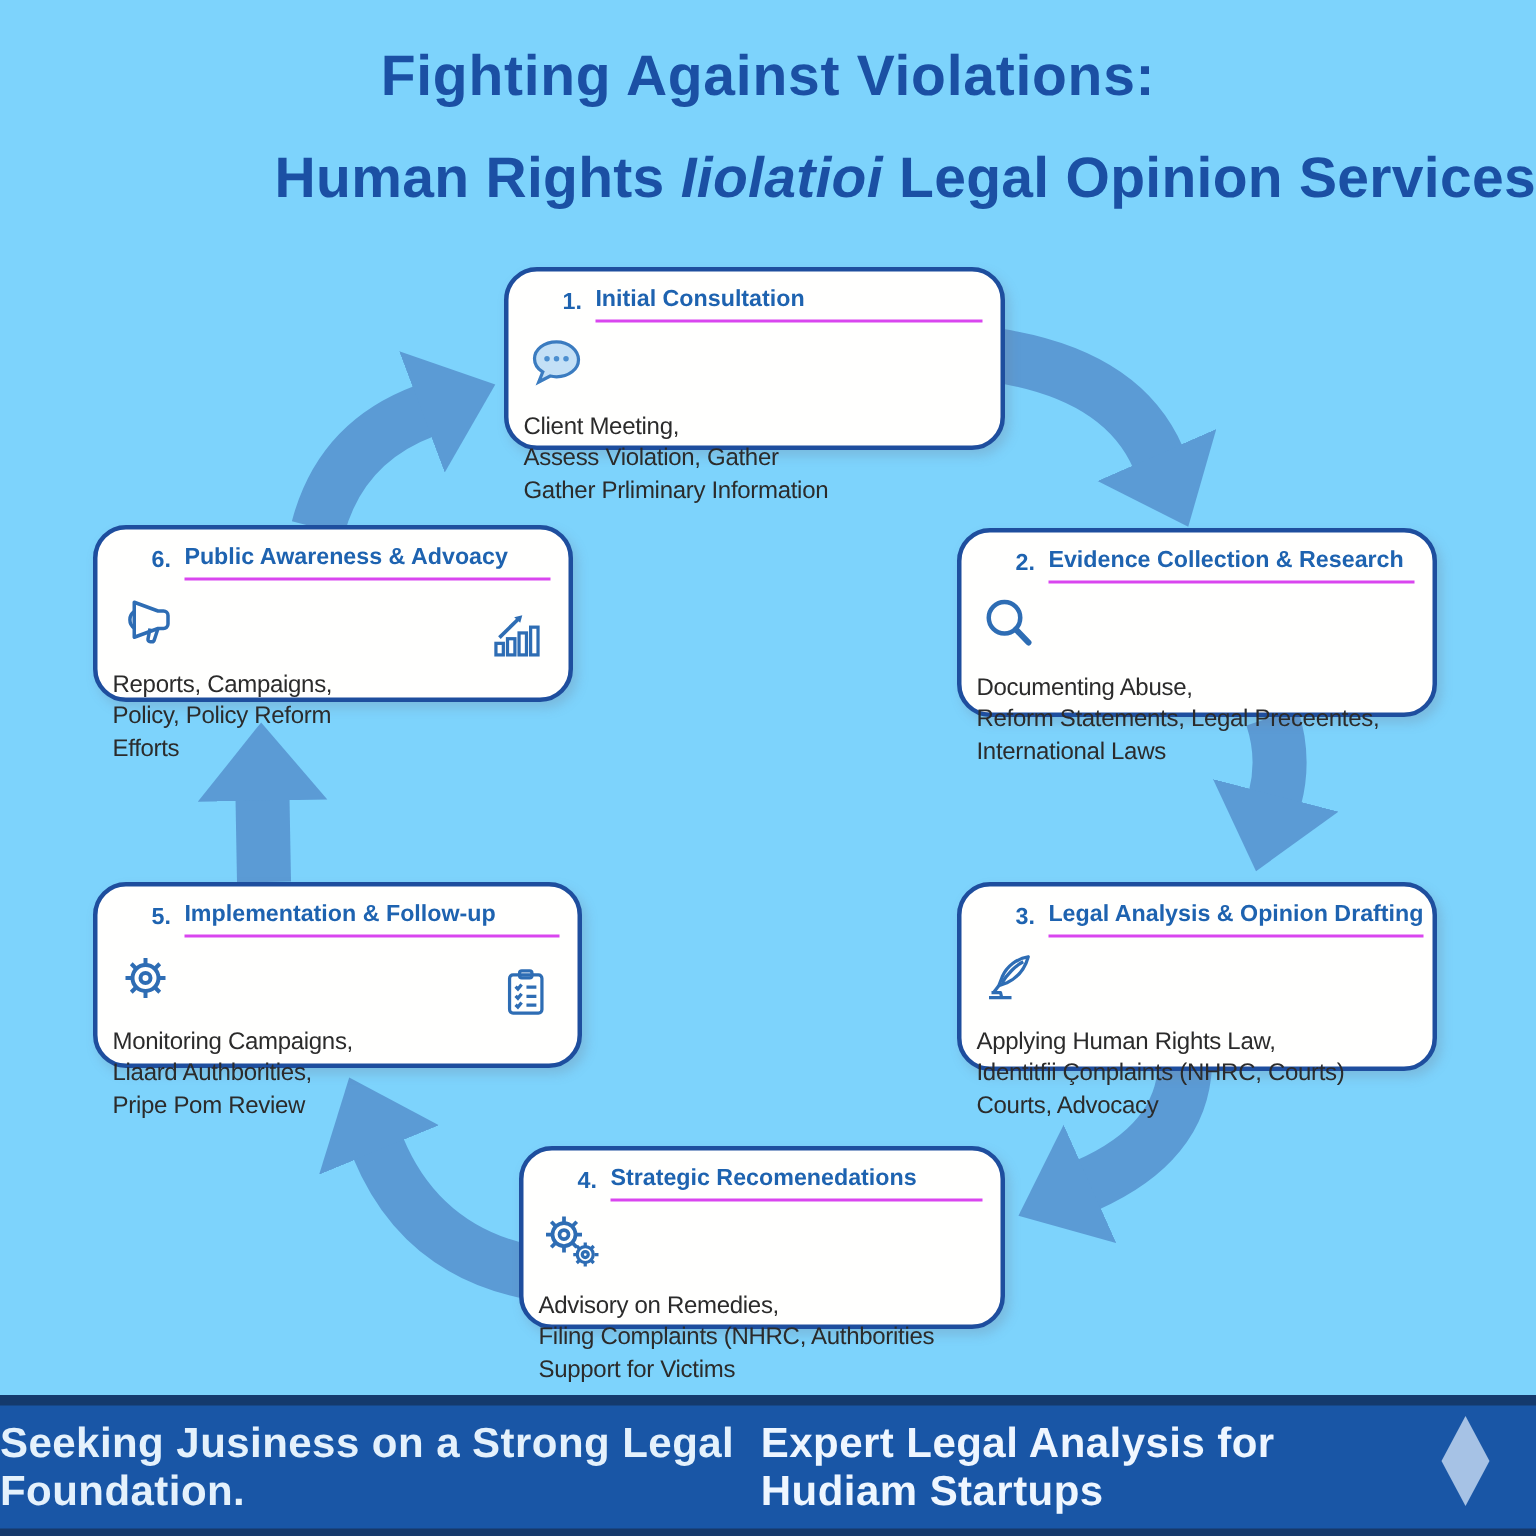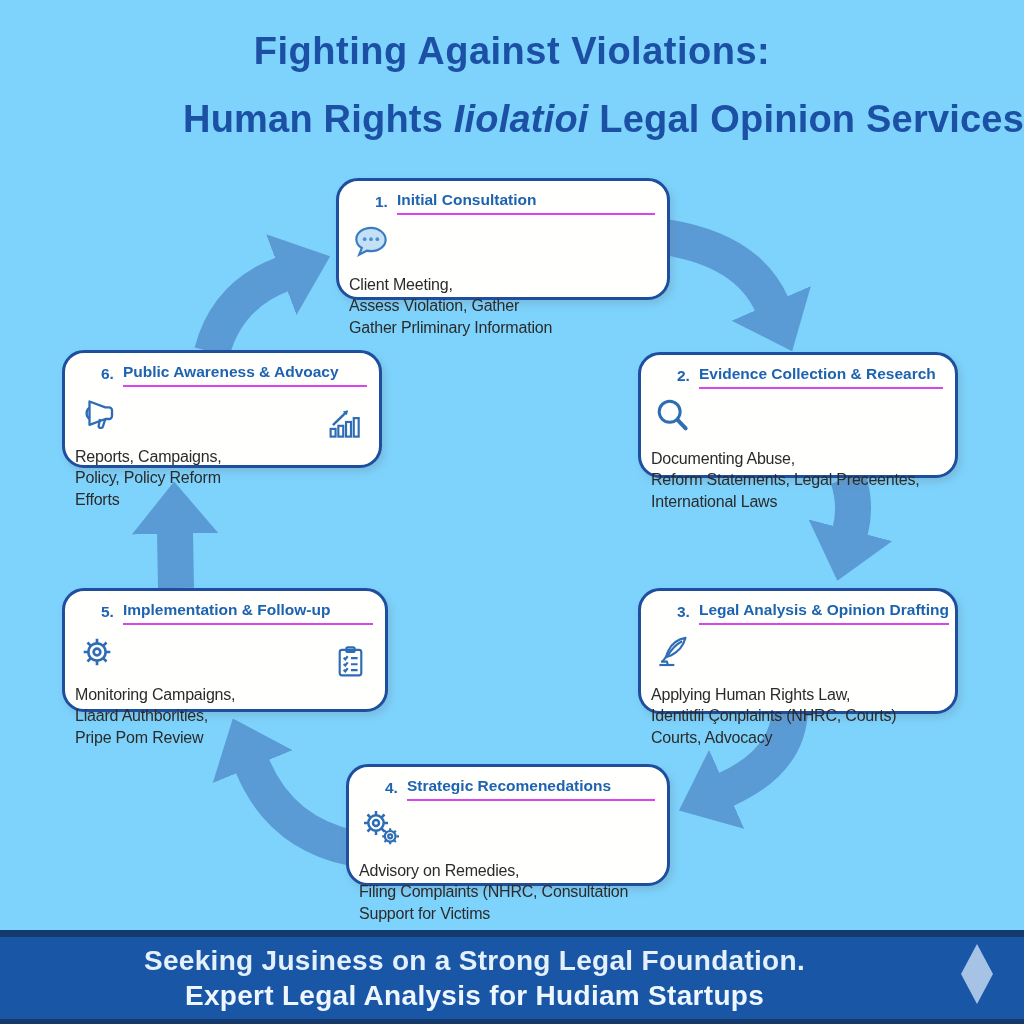--- a/index.html
+++ b/index.html
@@ -34,21 +34,21 @@
   .step-icon svg { width:40px; height:40px; }
   .step-text { font-size:16px; line-height:1.33; color:#2b2b2b; white-space:pre; letter-spacing:-.2px; }
   .step-icon-right { position:absolute; right:16px; top:52px; }
   .step-icon-right svg { width:37px; height:37px; }
 
   
   .footer {
     position:absolute; left:0; top:930px; width:1024px; height:94px;
     background:#1956a6; box-sizing:border-box;
     border-top:7px solid #143a6d; border-bottom:5px solid #16396b;
-    display:flex; flex-direction:column; justify-content:center; align-items:center;
+    display:flex; flex-direction:row; justify-content:center; align-items:center;
     gap:3px; padding-right:75px;
   }
   .footer-line1 { color:#e4f1fc; font-size:28px; font-weight:bold; letter-spacing:.3px; }
   .footer-line2 { color:#eef6ff; font-size:28px; font-weight:bold; letter-spacing:.3px; }
   .footer-diamond { position:absolute; right:26px; top:7px; }
 </style>
 </head>
 <body>
 
 <div class="canvas">
@@ -145,21 +145,21 @@
             <path d="M9 1.8v2.6M9 13.6v2.6M1.8 9h2.6M13.6 9h2.6M3.9 3.9l1.8 1.8M12.3 12.3l1.8 1.8M14.1 3.9l-1.8 1.8M5.7 12.3l-1.8 1.8"></path>
           </g>
           <g stroke-width="1.3">
             <circle cx="17.5" cy="17" r="3.2"></circle>
               <circle cx="17.5" cy="17" r="1.2"></circle>
             <path d="M17.5 12.2v1.6M17.5 20.2v1.6M12.7 17h1.6M21.2 17h1.6M14.1 13.6l1.1 1.1M19.8 19.3l1.1 1.1M20.9 13.6l-1.1 1.1M15.2 19.3l-1.1 1.1"></path>
           </g>
         </svg>
       </span>
       <div class="step-text">Advisory on Remedies,
-Filing Complaints (NHRC, Consultation
+Filing Complaints (NHRC, Authborities
 Support for Victims</div>
     </div>
   </div>
 
   <div class="step-box" style="left:62px;top:588px;width:326px;height:124px">
     <div class="step-header">
       <span class="step-num">5.</span>
       <span class="step-title-wrap"><span class="step-title">Implementation &amp; Follow-up</span></span>
     </div>
     <div class="step-body">

